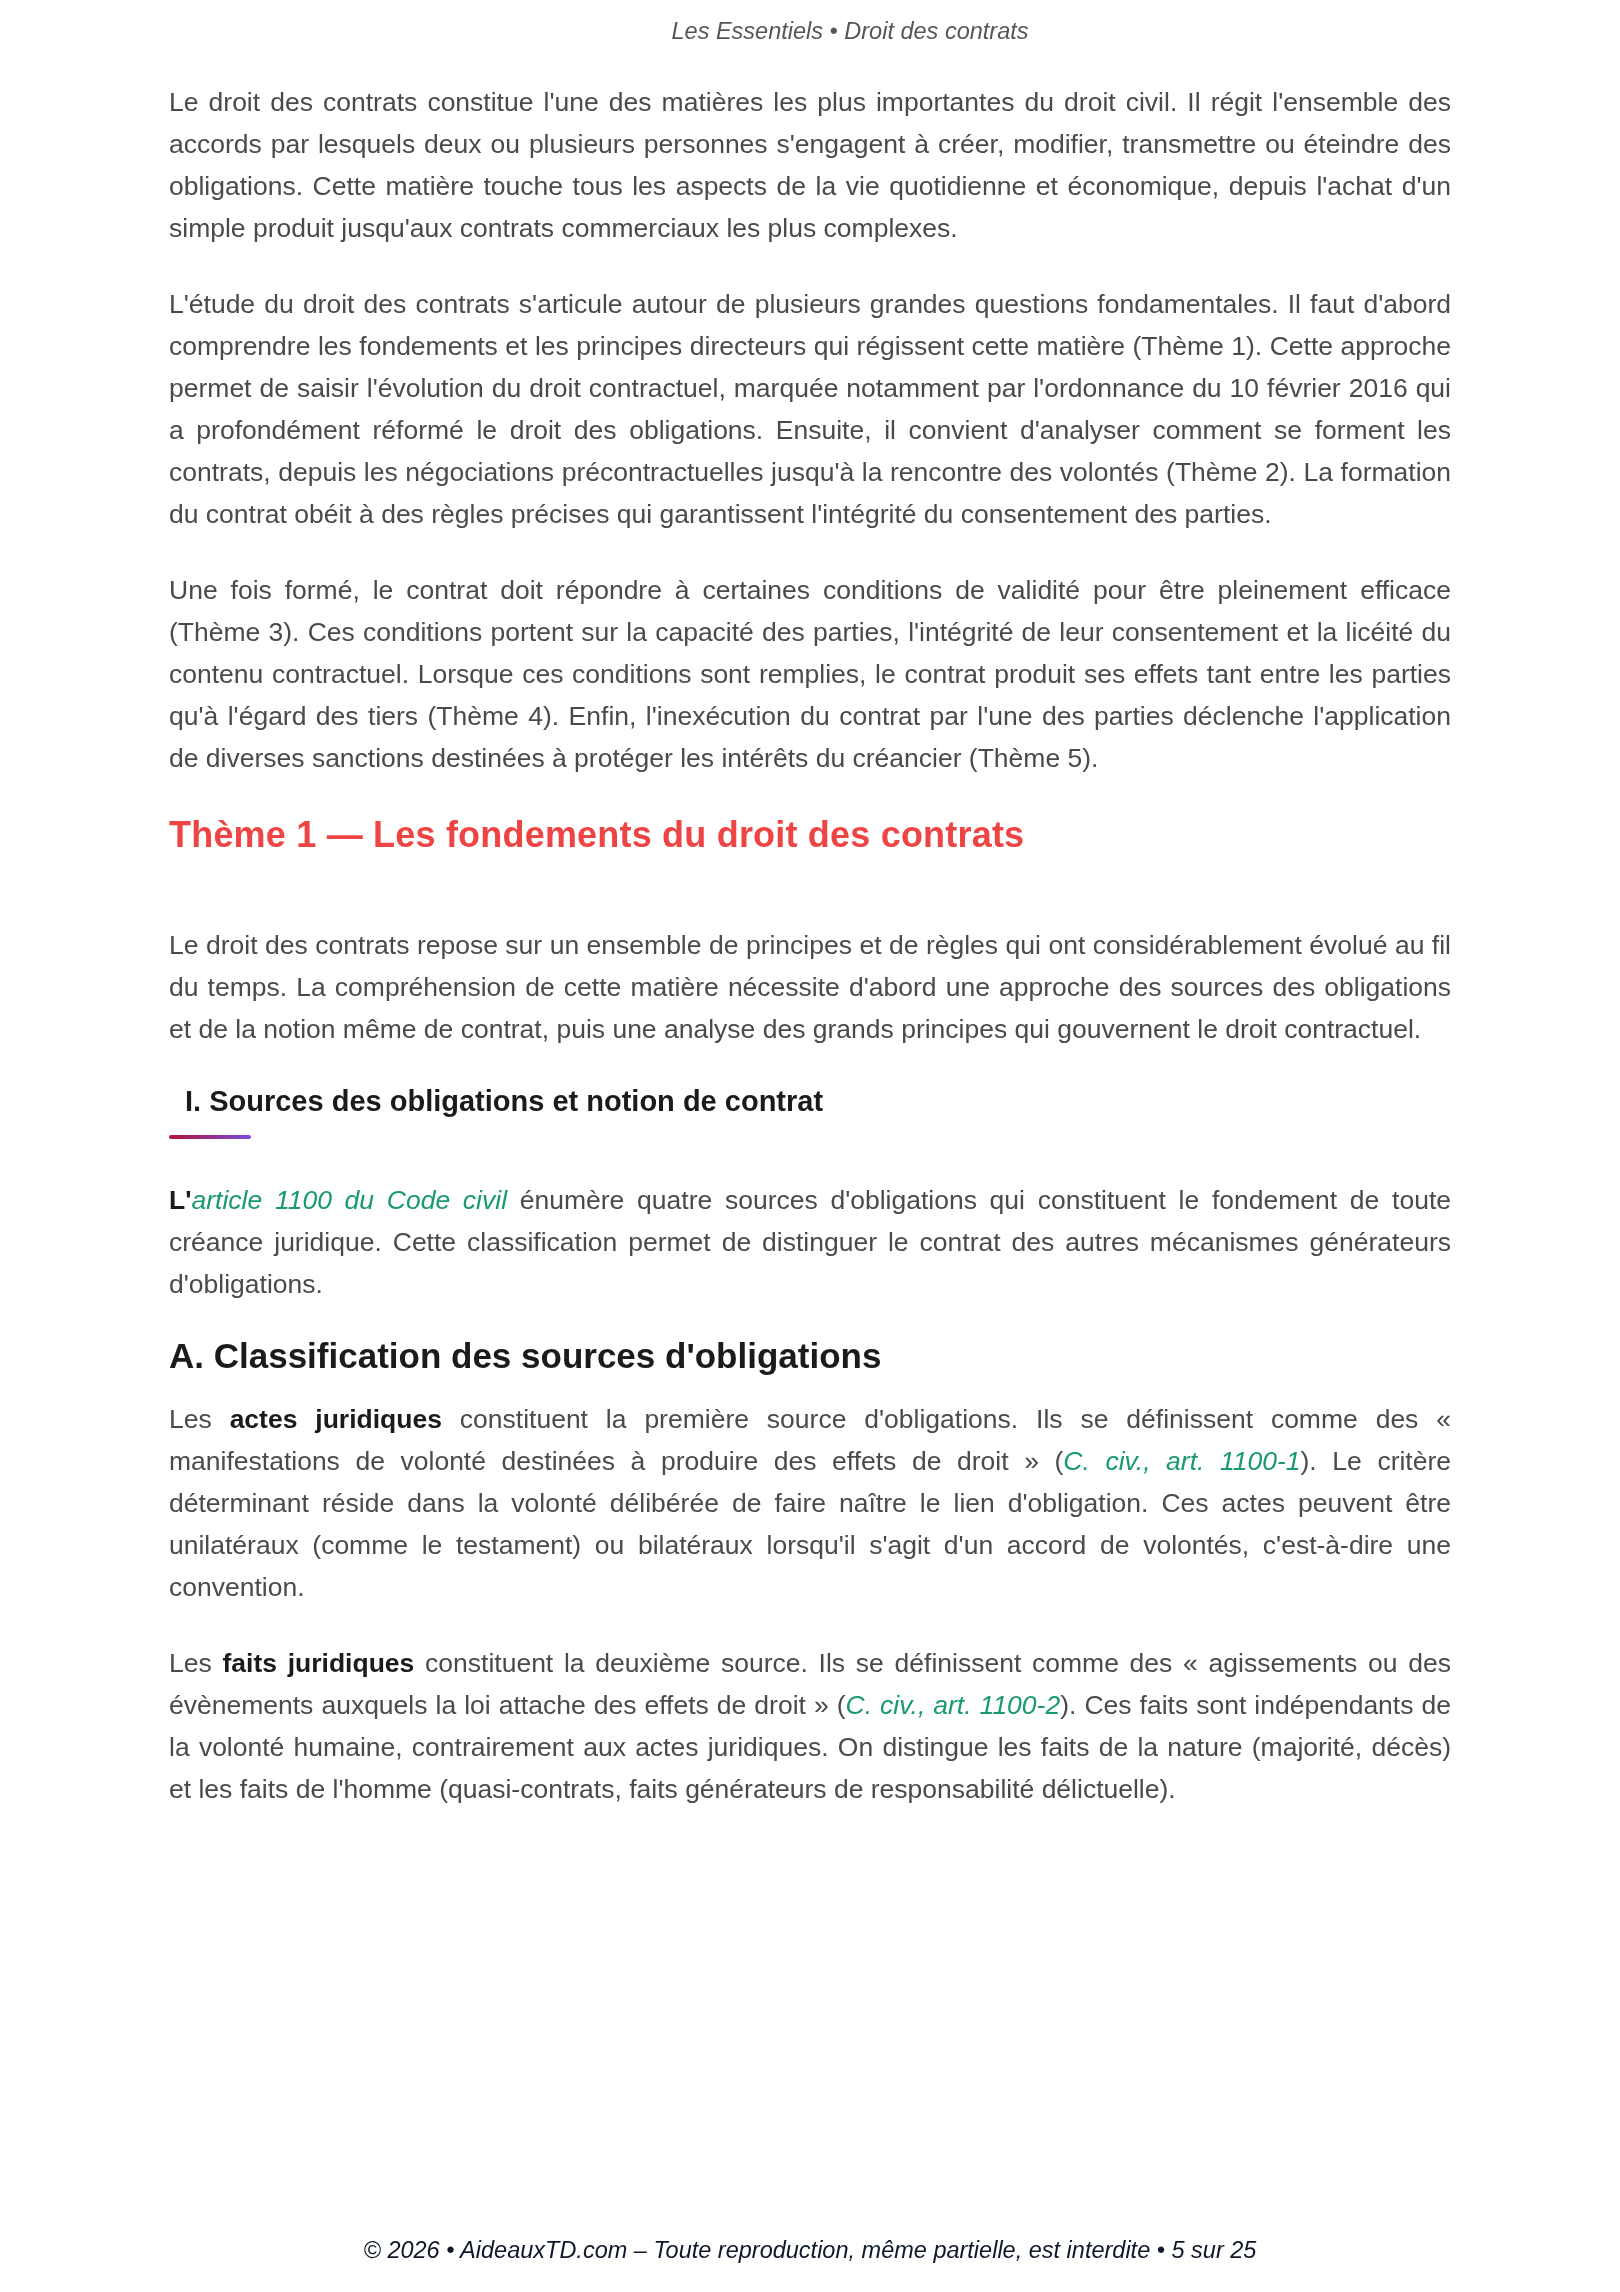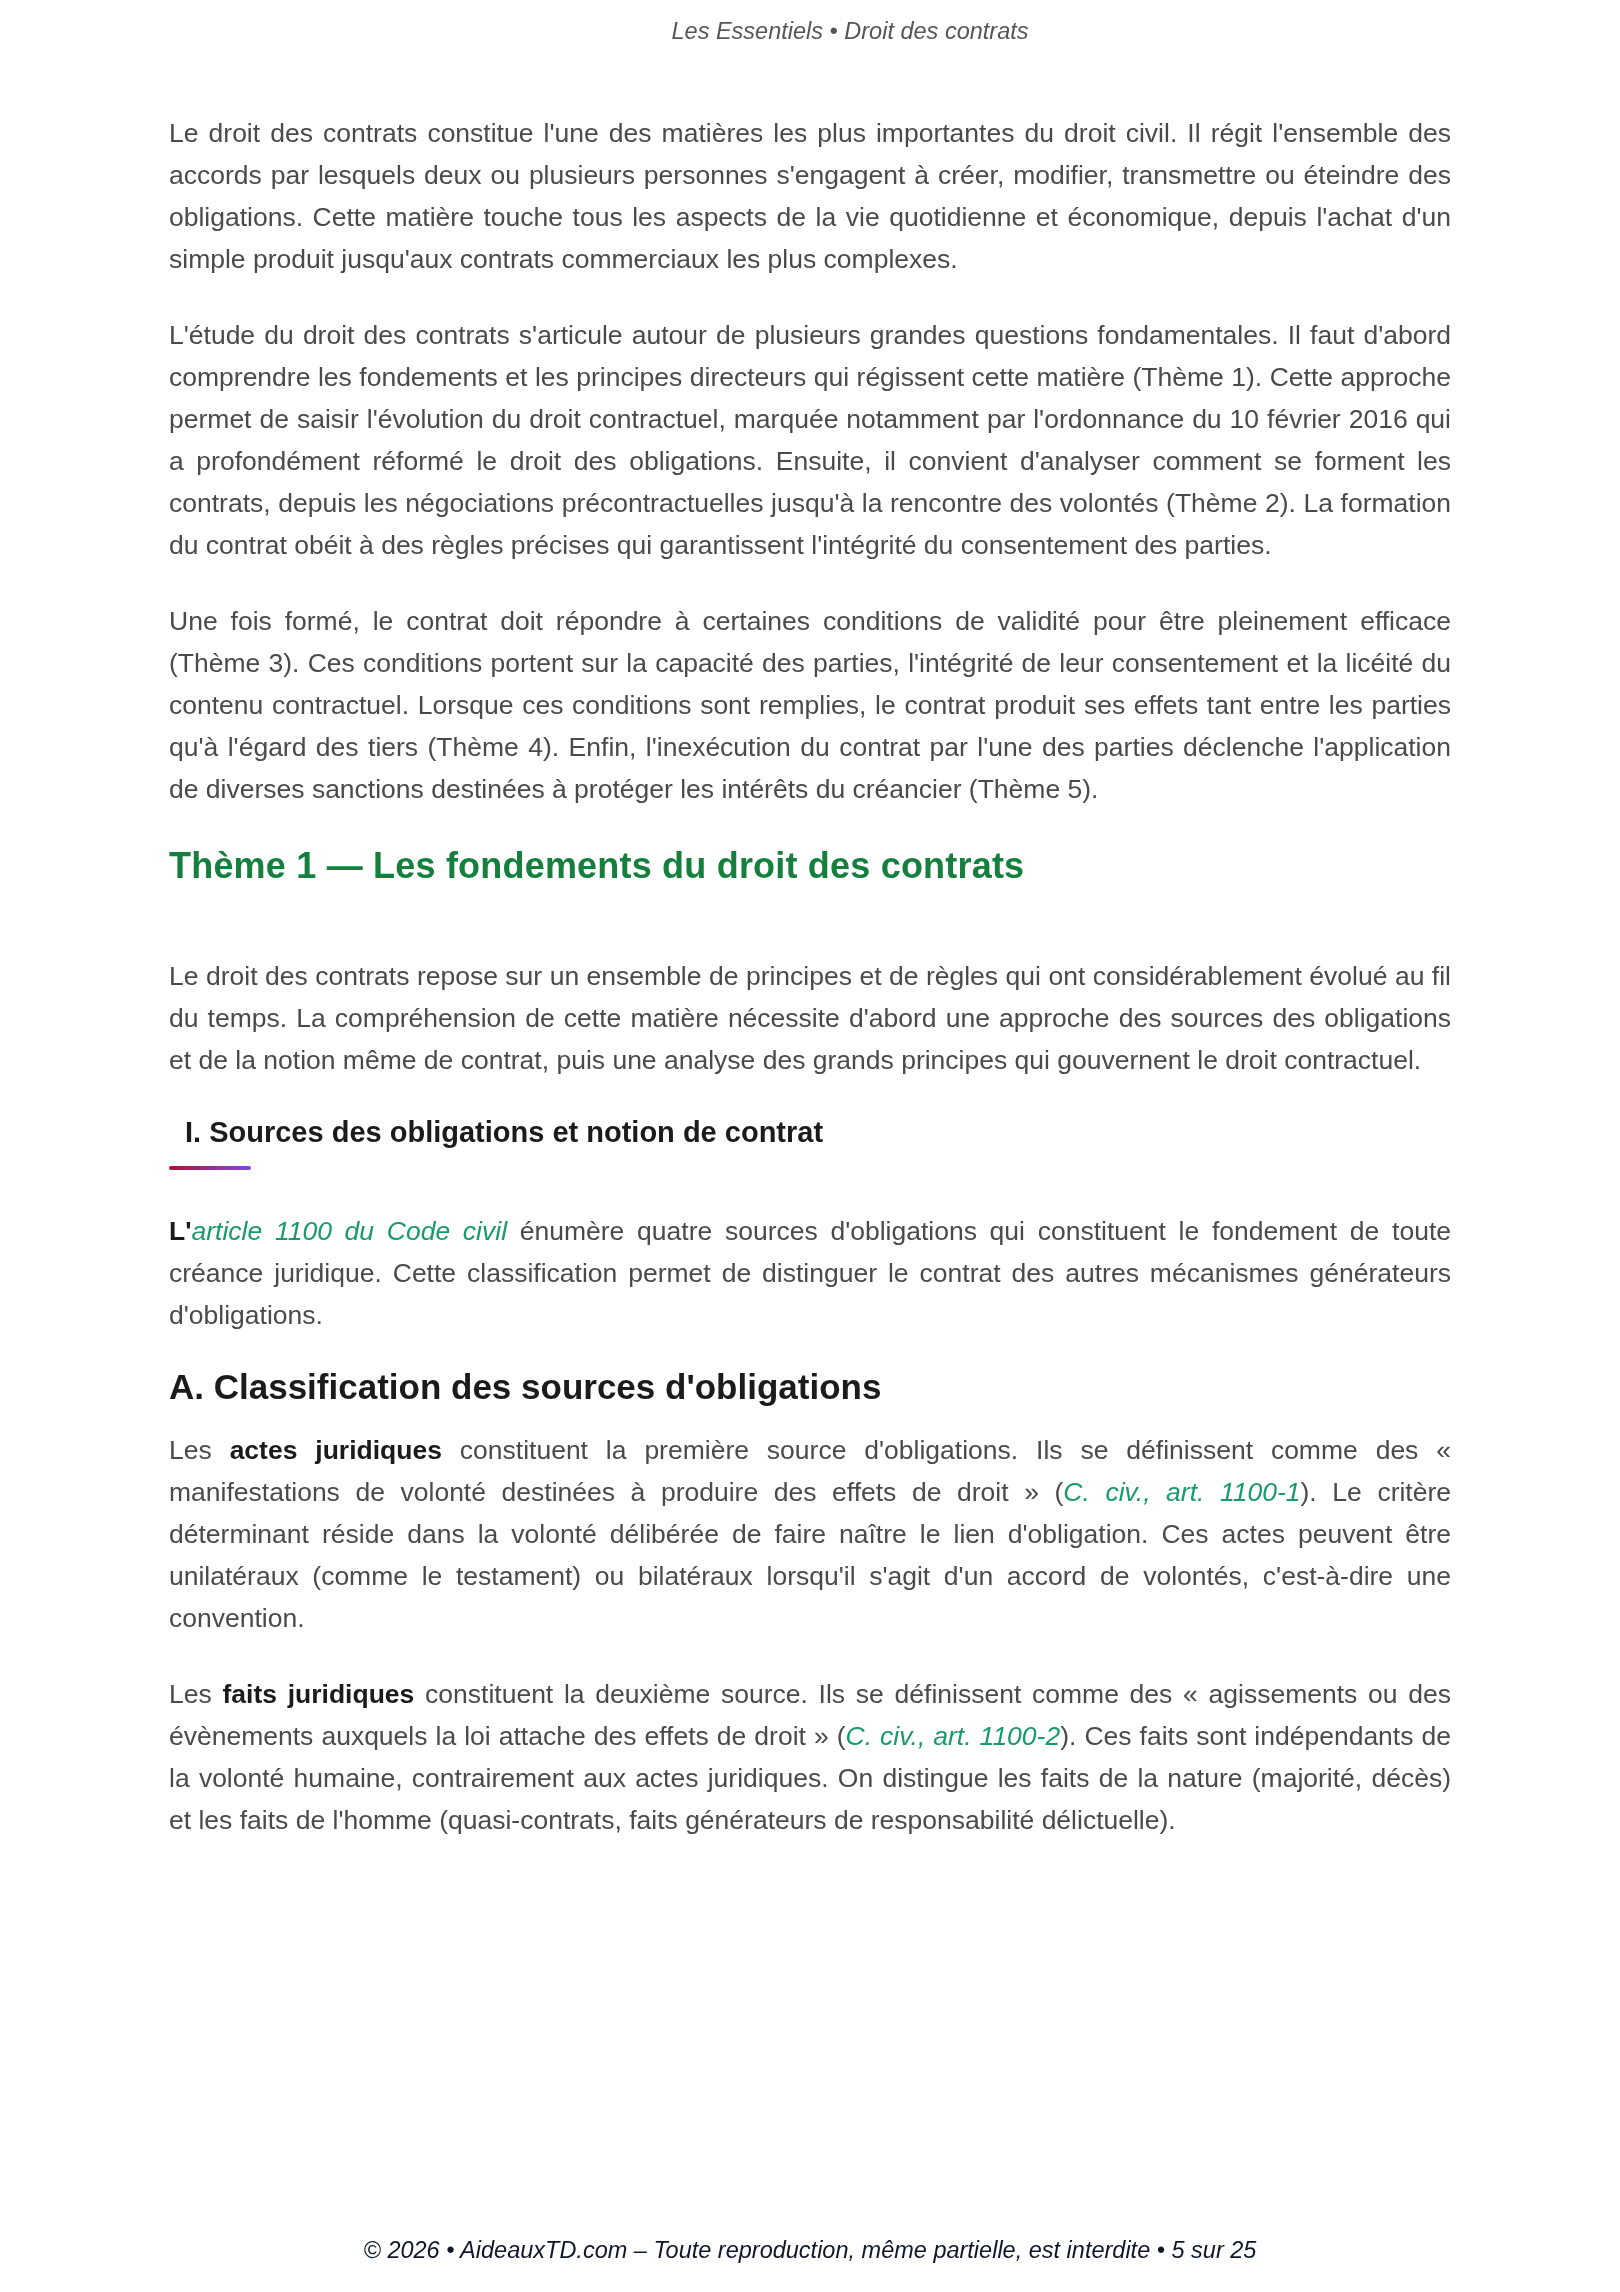--- a/index.html
+++ b/index.html
@@ -27,27 +27,27 @@
   }
   .content {
     padding: 0 169px;
   }
   p.body {
     margin: 0 0 34px 0;
     font-size: 26.5px;
     line-height: 42px;
     text-align: justify;
   }
-  p.first { margin-top: 112px; }
+  p.first { margin-top: 81px; }
   h1.theme-title {
     margin: 29px 0 68px 0;
     font-size: 36px;
     line-height: 43px;
     font-weight: 700;
-    color: #15803d;
+    color: #ef4444;
     letter-spacing: 0.2px;
   }
   h2.section-title {
     margin: 16px;
     font-size: 29px;
     line-height: 35px;
     font-weight: 700;
     color: #1b1b1b;
   }
   .accent-bar {

